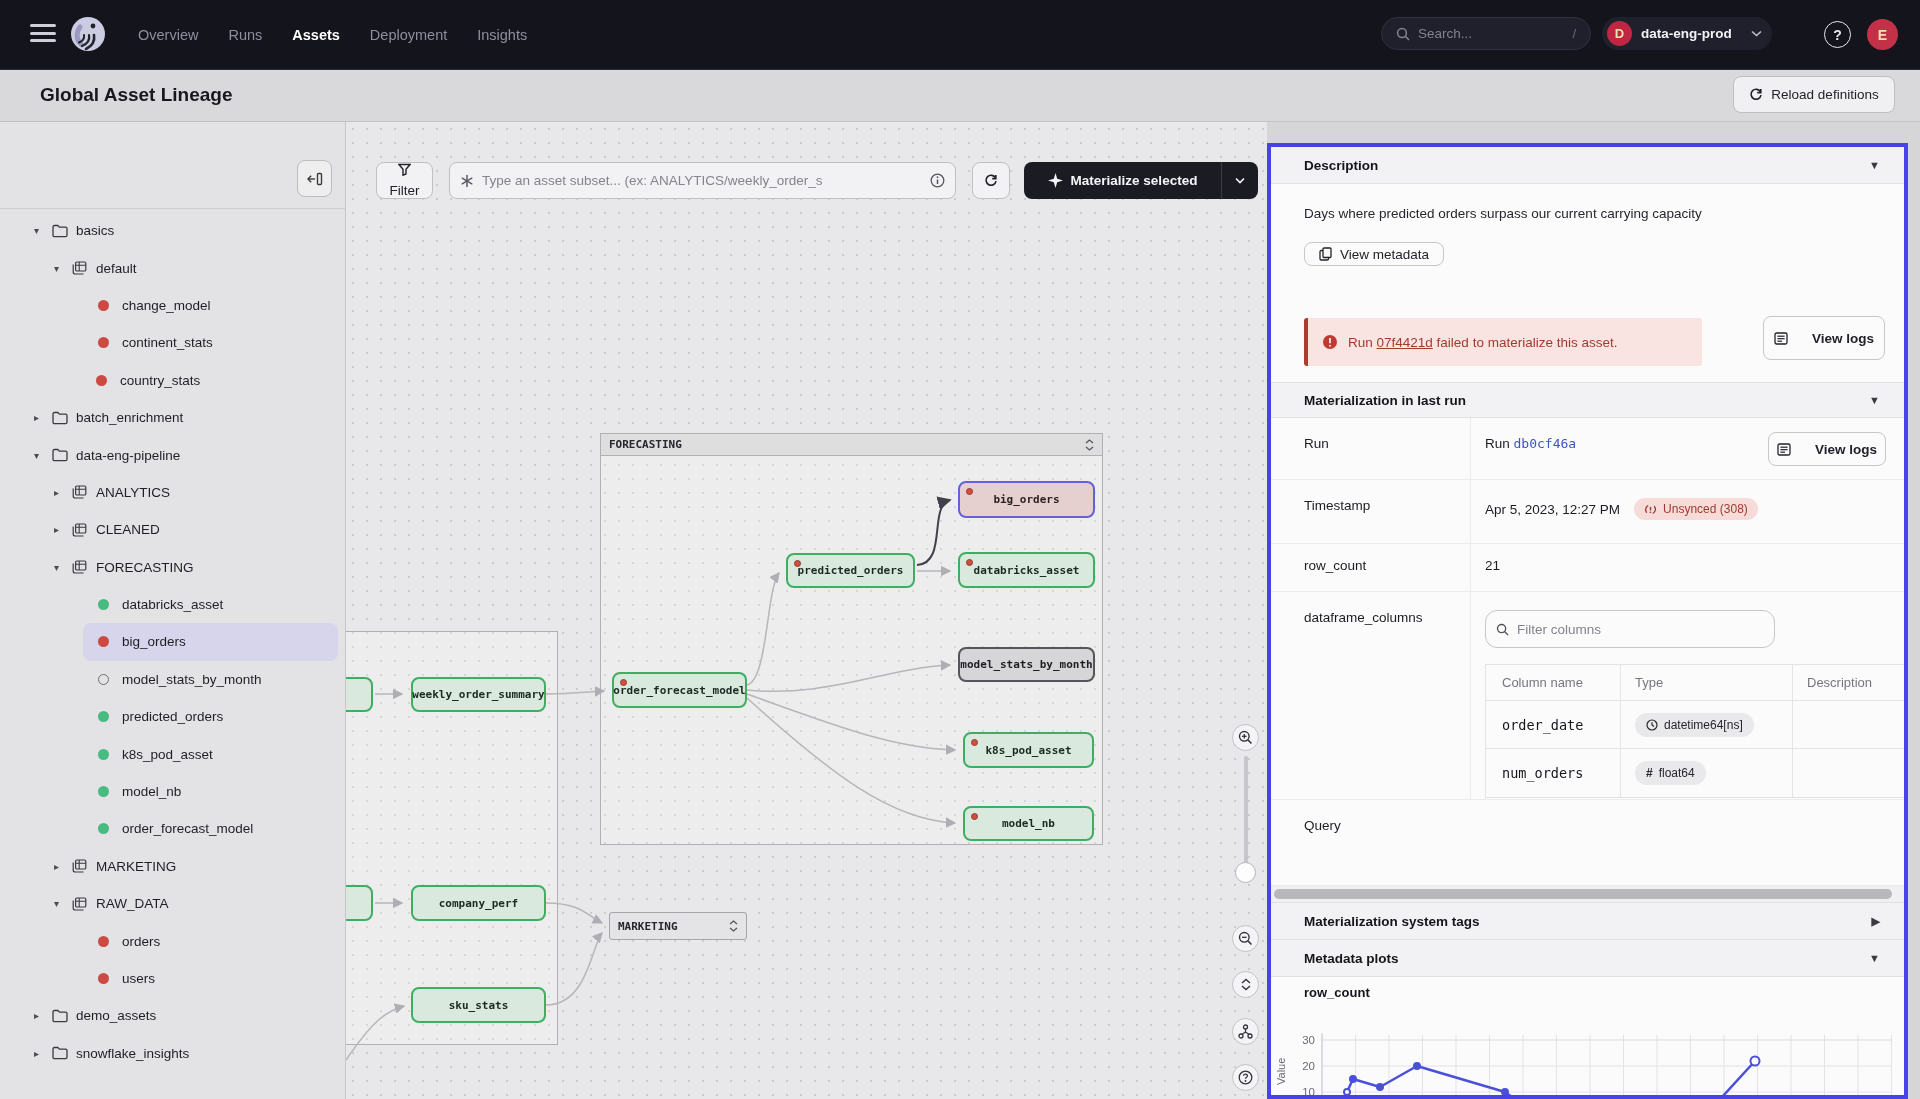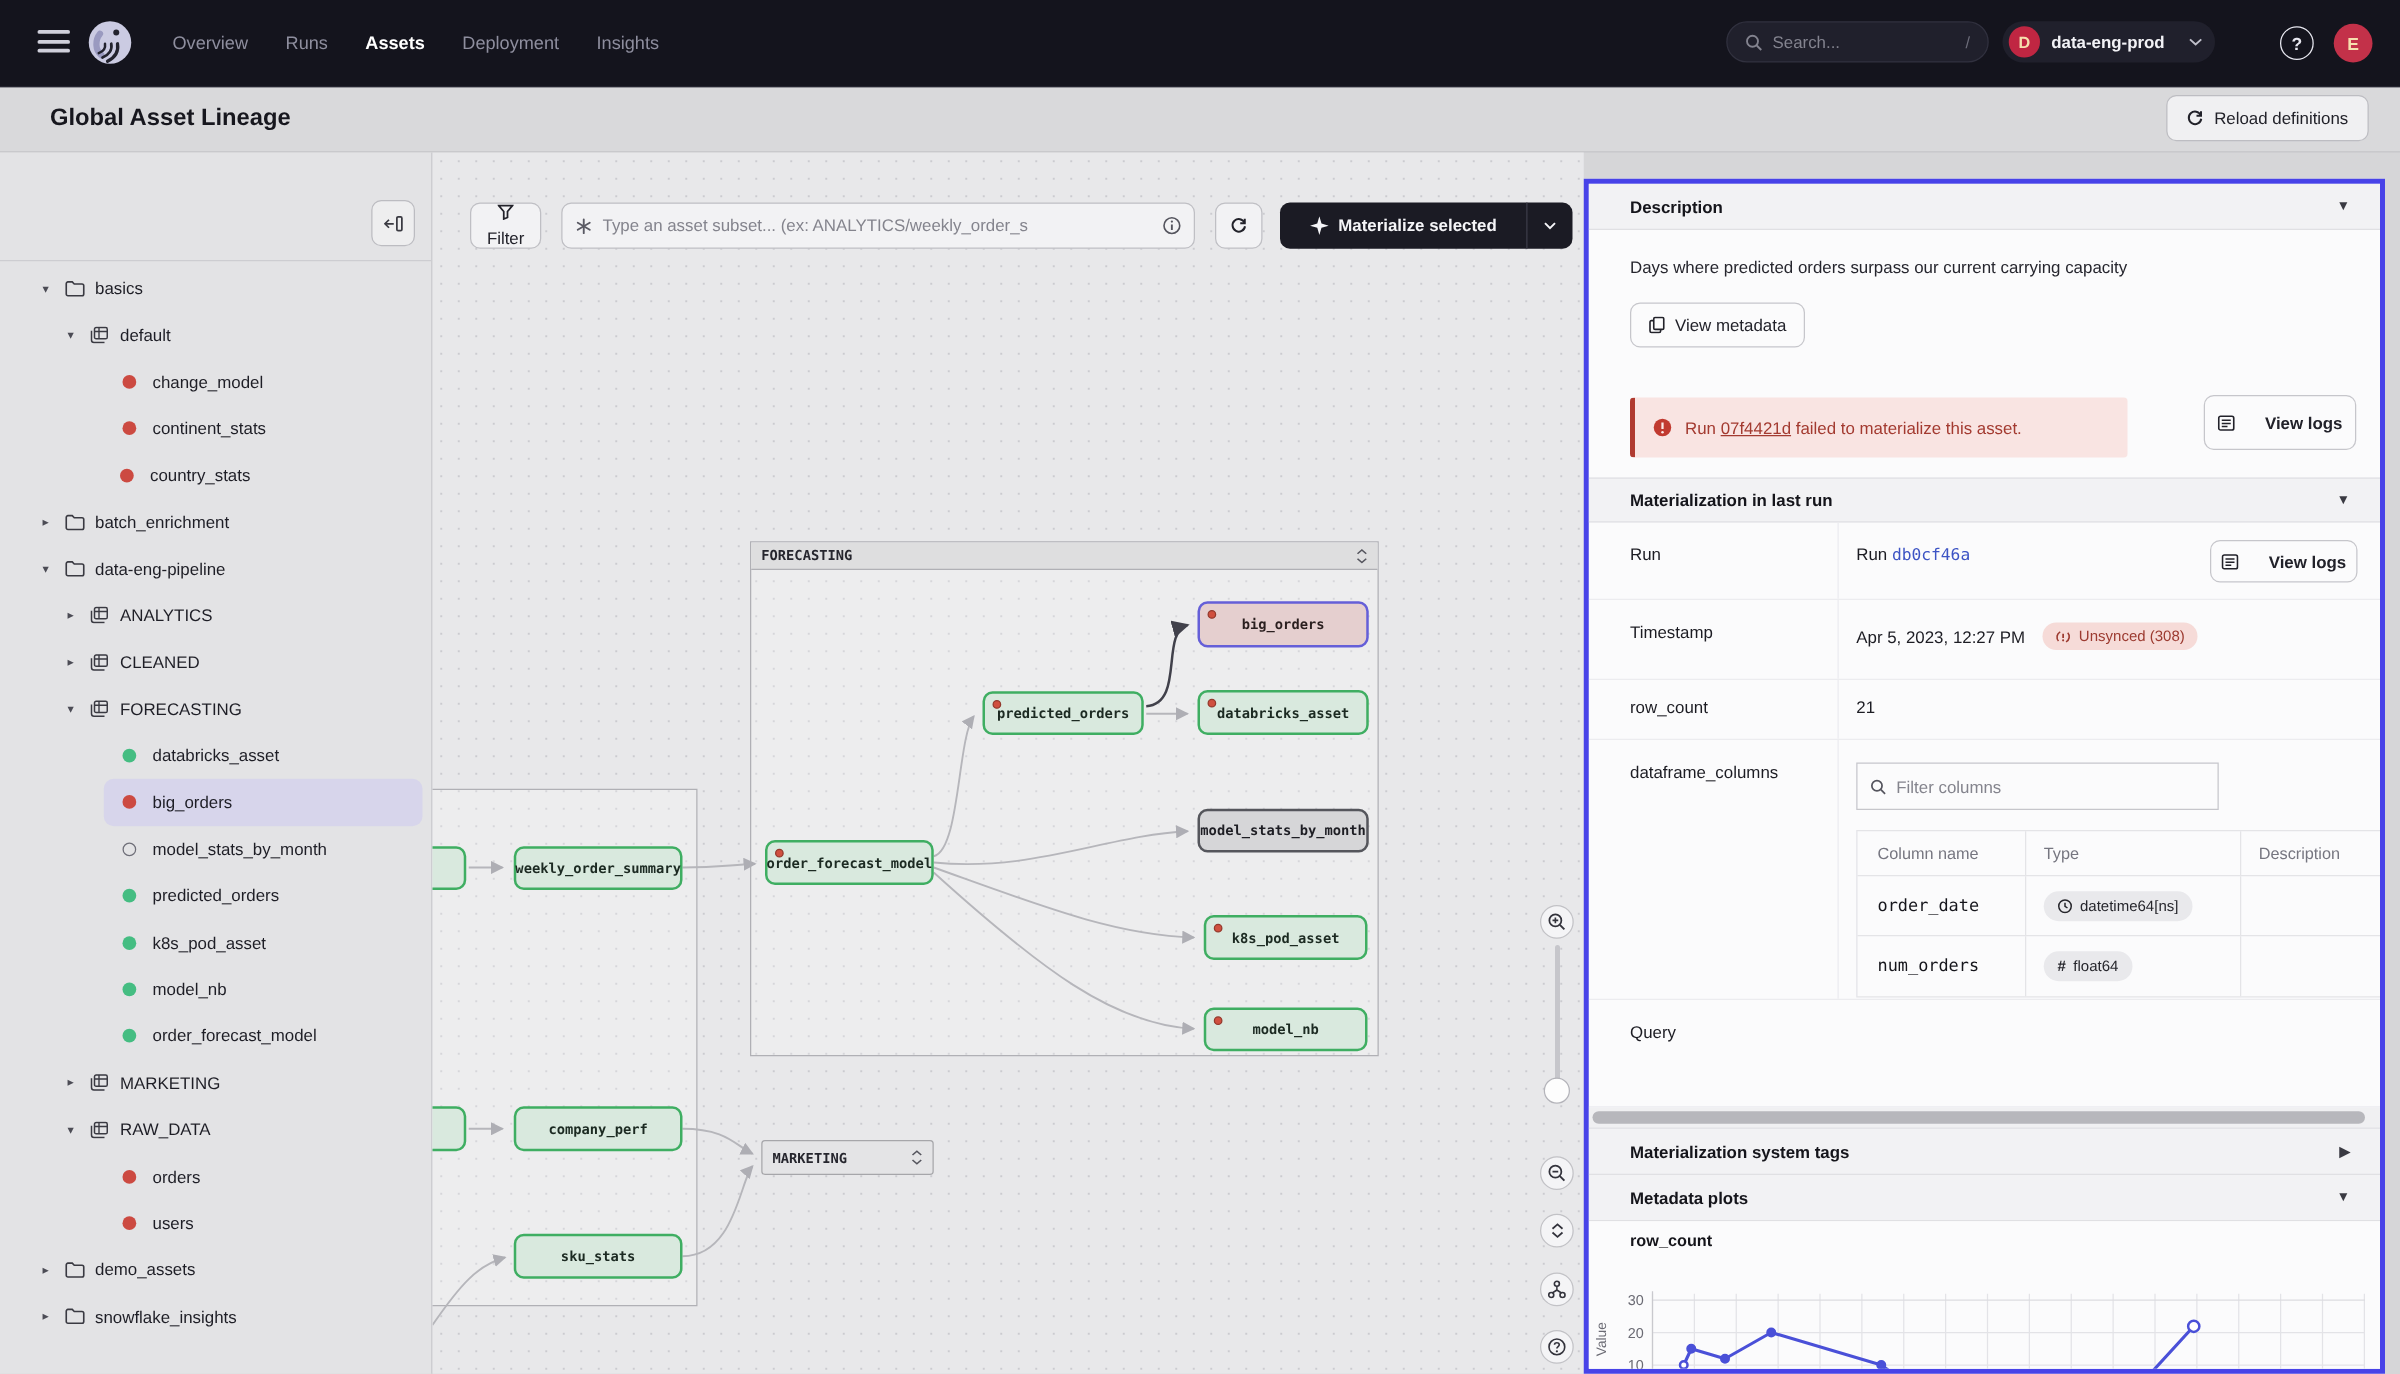--- a/index.html
+++ b/index.html
@@ -73,36 +73,36 @@
   .ztrack { position:absolute; left:898px; top:634px; width:4px; height:112px; background:#c6c6cb; border-radius:2px; z-index:6; }
   .zhandle { position:absolute; left:889px; top:740px; width:21px; height:21px; background:#fdfdfd; border:1px solid #b4b4ba; border-radius:50%; z-index:7; cursor:pointer; }
 
   
   .panel { position:absolute; left:1267px; top:143px; width:641px; height:956px; border:4px solid #4843e8; background:#fbfbfc; z-index:10; }
   .pbody { position:absolute; left:0; top:0; width:633px; height:948px; overflow:hidden; }
   .sechead { position:relative; background:#f2f2f4; border-bottom:1px solid #e0e0e3; display:flex; align-items:center; padding:0 24px 0 33px; font-size:13.5px; font-weight:700; color:#15151b; cursor:pointer; }
   .sechead .scaret { margin-left:auto; color:#3a3a42; font-size:11px; }
   .descbody { position:relative; height:198px; background:#fbfbfc; }
   .desctext { position:absolute; left:33px; top:22px; font-size:13.5px; color:#26262e; }
-  .viewmeta { position:absolute; left:33px; top:58px; width:140px; height:36px; background:#fbfbfc; border:1px solid #c6c6cb; border-radius:8px; display:flex; align-items:center; justify-content:center; gap:8px; font-size:13.5px; color:#22222a; cursor:pointer; }
+  .viewmeta { position:absolute; left:33px; top:58px; width:140px; height:24px; background:#fbfbfc; border:1px solid #c6c6cb; border-radius:8px; display:flex; align-items:center; justify-content:center; gap:8px; font-size:13.5px; color:#22222a; cursor:pointer; }
   .alertbox { position:absolute; left:33px; top:134px; width:398px; height:48px; background:#f9e4e2; border-left:4px solid #b03a30; border-radius:3px; display:flex; align-items:center; padding:0 14px; gap:10px; }
   .alerttext { font-size:13.5px; color:#a33a30; }
   .alerttext .runid { text-decoration:underline; cursor:pointer; }
   .viewlogs { position:absolute; background:#fbfbfc; border:1px solid #c6c6cb; border-radius:8px; display:flex; align-items:center; justify-content:center; gap:24px; font-size:13.5px; color:#22222a; cursor:pointer;font-weight:bold; }
   .vl-alert { left:492px; top:132px; width:122px; height:44px; }
 
   .kvrow { display:flex; border-bottom:1px solid #ececef; position:relative; }
   .kvlabel { width:199px; flex:none; padding:18px 0 0 33px; font-size:13.5px; color:#1c1c23; }
   .kvvalue { flex:1; border-left:1px solid #ececef; padding:18px 0 0 14px; font-size:13.5px; color:#1c1c23; position:relative; }
   .runmono { font-family:"DejaVu Sans Mono", monospace; color:#3d54c4; font-size:13px; }
   .vl-run { right:18px; top:14px; width:118px; height:34px; position:absolute; }
   .tsline { display:flex; align-items:center; gap:14px; }
   .syncpill { display:inline-flex; align-items:center; gap:6px; background:#f6dbd8; border-radius:12px; padding:4px 10px; font-size:12px; color:#9c3a30; }
 
-  .filtercols { width:290px; height:38px; background:#fbfbfc; border:1px solid #c6c6cb; border-radius:0; display:flex; align-items:center; gap:8px; padding:0 10px; }
+  .filtercols { width:290px; height:38px; background:#fbfbfc; border:1px solid #c6c6cb; border-radius:12px; display:flex; align-items:center; gap:8px; padding:0 10px; }
   .filtercols .ph { color:#84848d; font-size:13.5px; }
   .coltable { margin-top:16px; width:420px; border:1px solid #e4e4e7; border-left:1px solid #e4e4e7; font-size:13px; }
   .coltable .hrow { display:flex; height:36px; align-items:center; color:#767680; border-bottom:1px solid #e4e4e7; }
   .coltable .drow { display:flex; height:48px; align-items:center; border-bottom:1px solid #e4e4e7; }
   .c1 { width:134px; flex:none; padding-left:16px; }
   .c2 { width:172px; flex:none; padding-left:14px; border-left:1px solid #e4e4e7; align-self:stretch; display:flex; align-items:center; }
   .c3 { flex:1; padding-left:14px; border-left:1px solid #e4e4e7; align-self:stretch; display:flex; align-items:center; }
   .colname { font-family:"DejaVu Sans Mono", monospace; font-size:13.5px; color:#15151b; }
   .typepill { display:inline-flex; align-items:center; gap:6px; background:#e9e9ec; border-radius:12px; padding:5px 11px; font-size:12px; color:#26262c; }
   .queryline { line-height:24px; }

